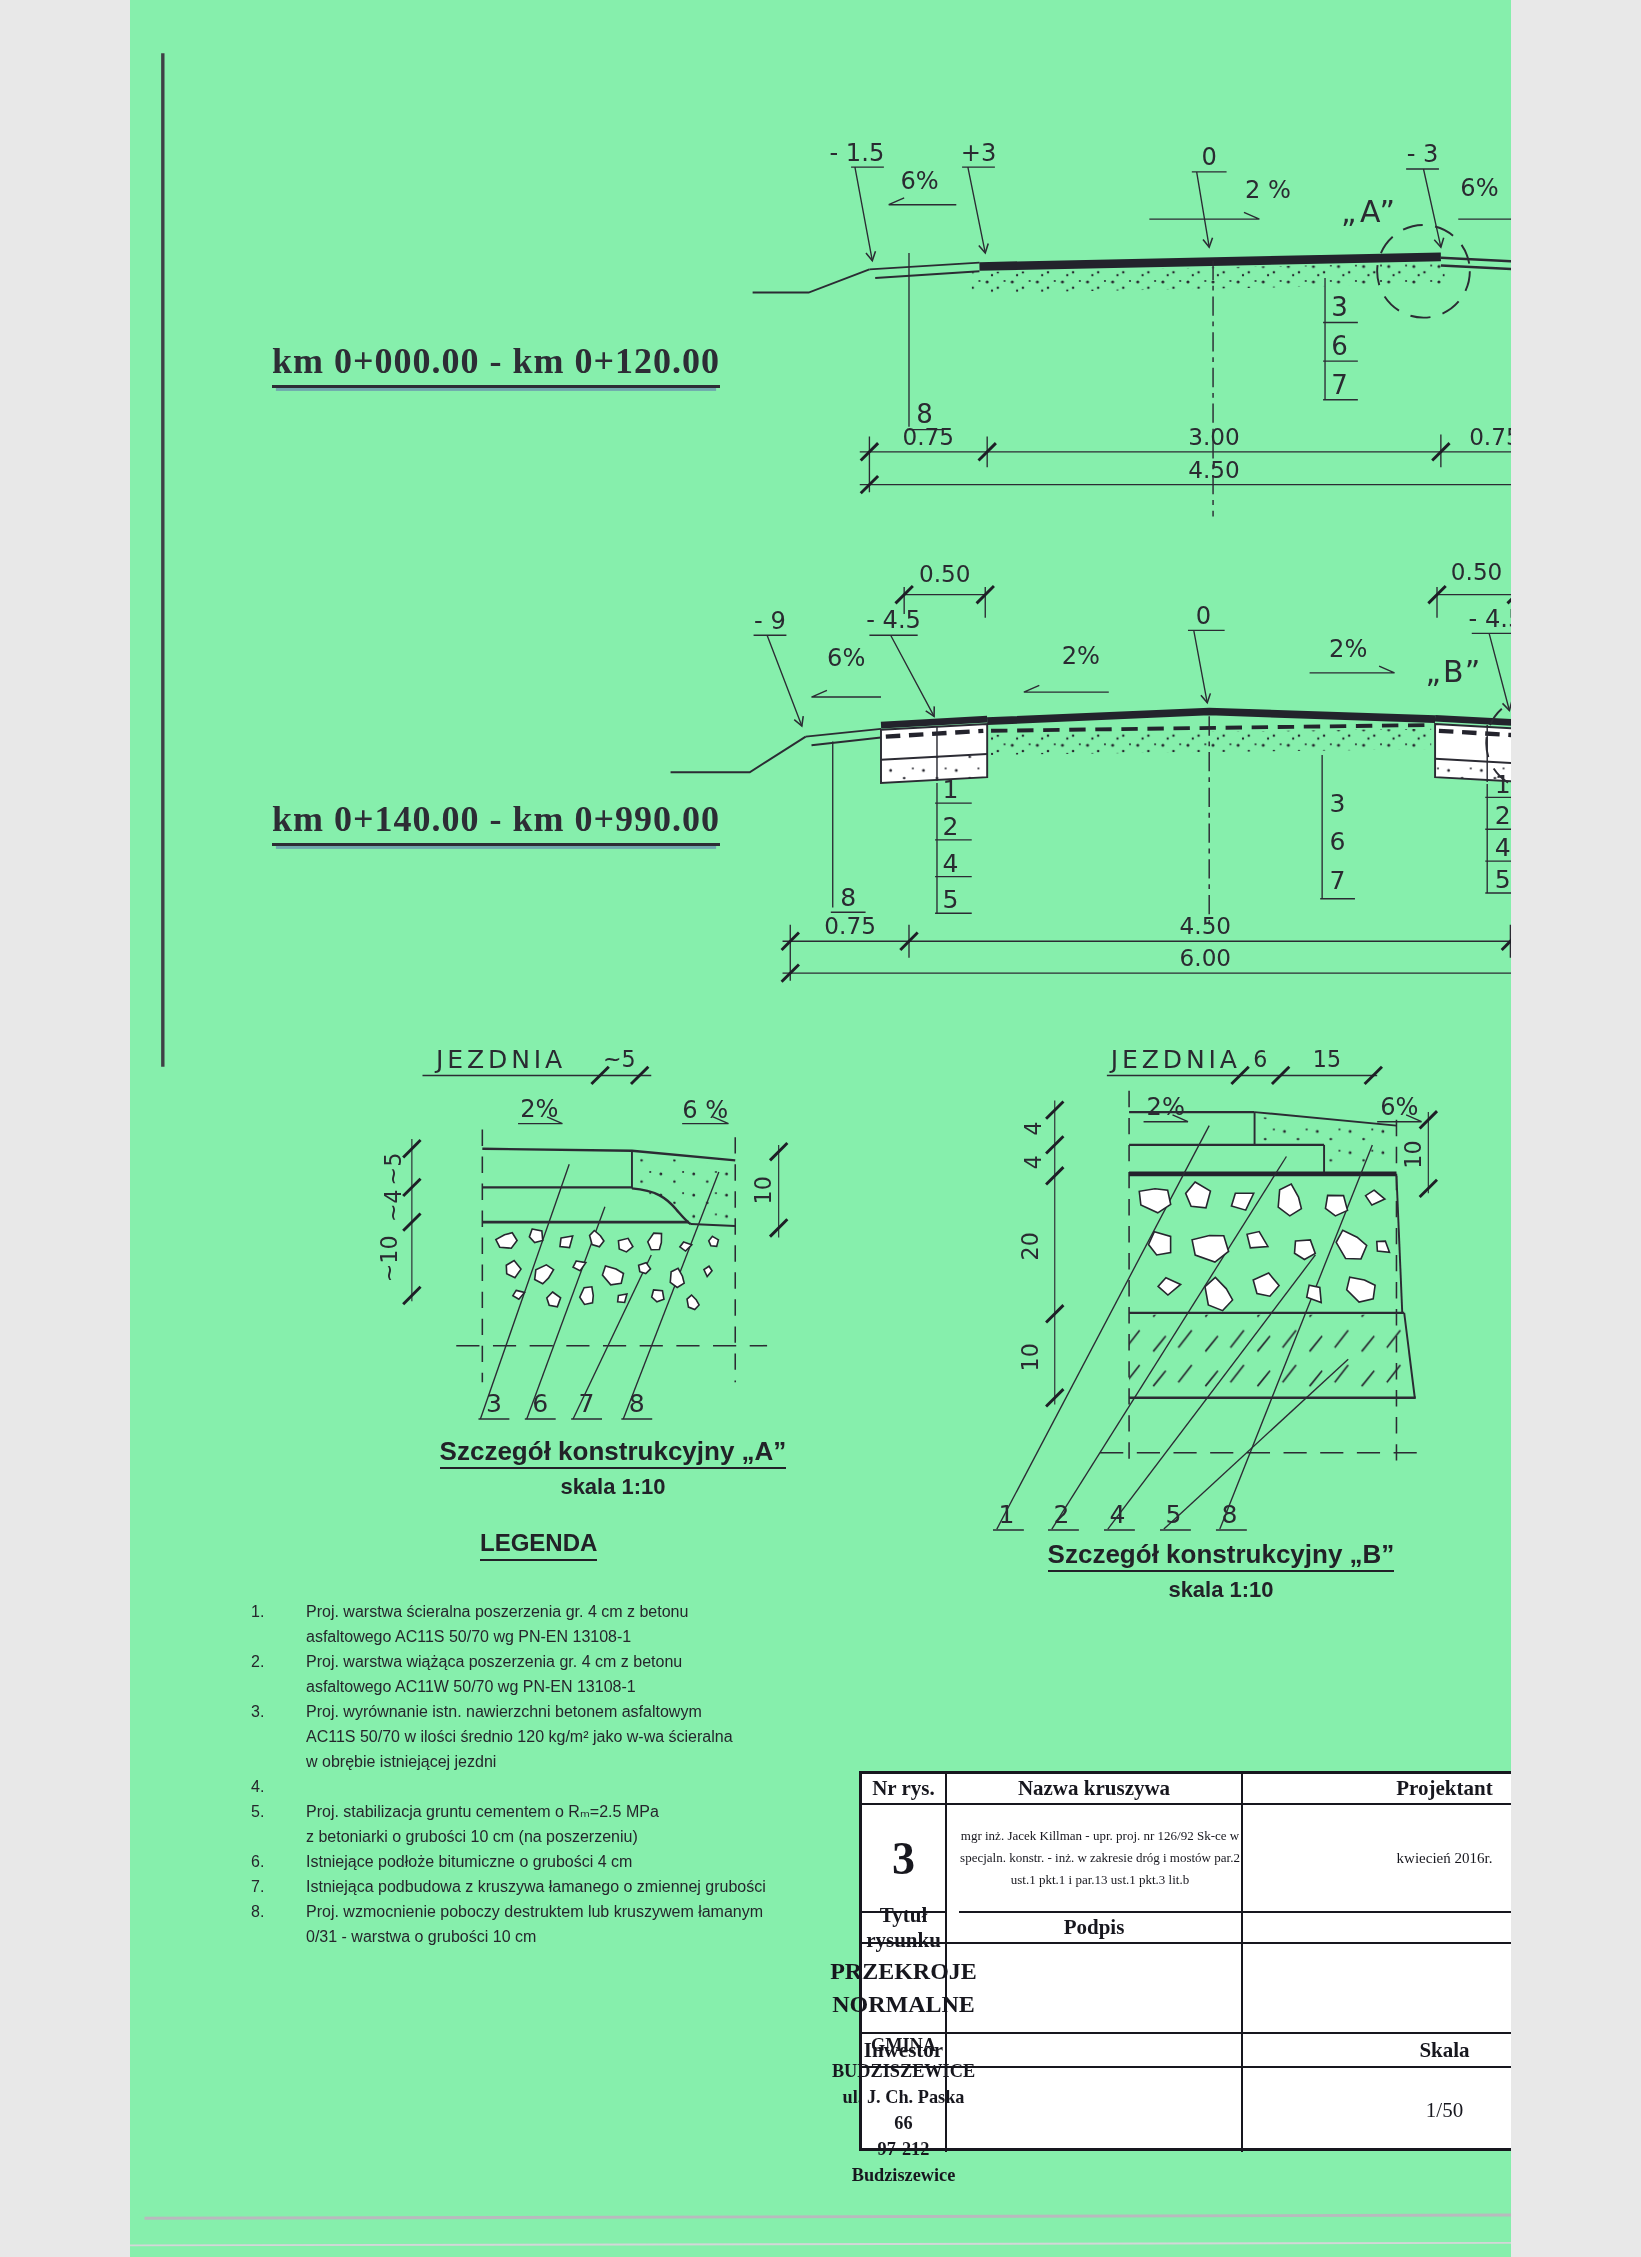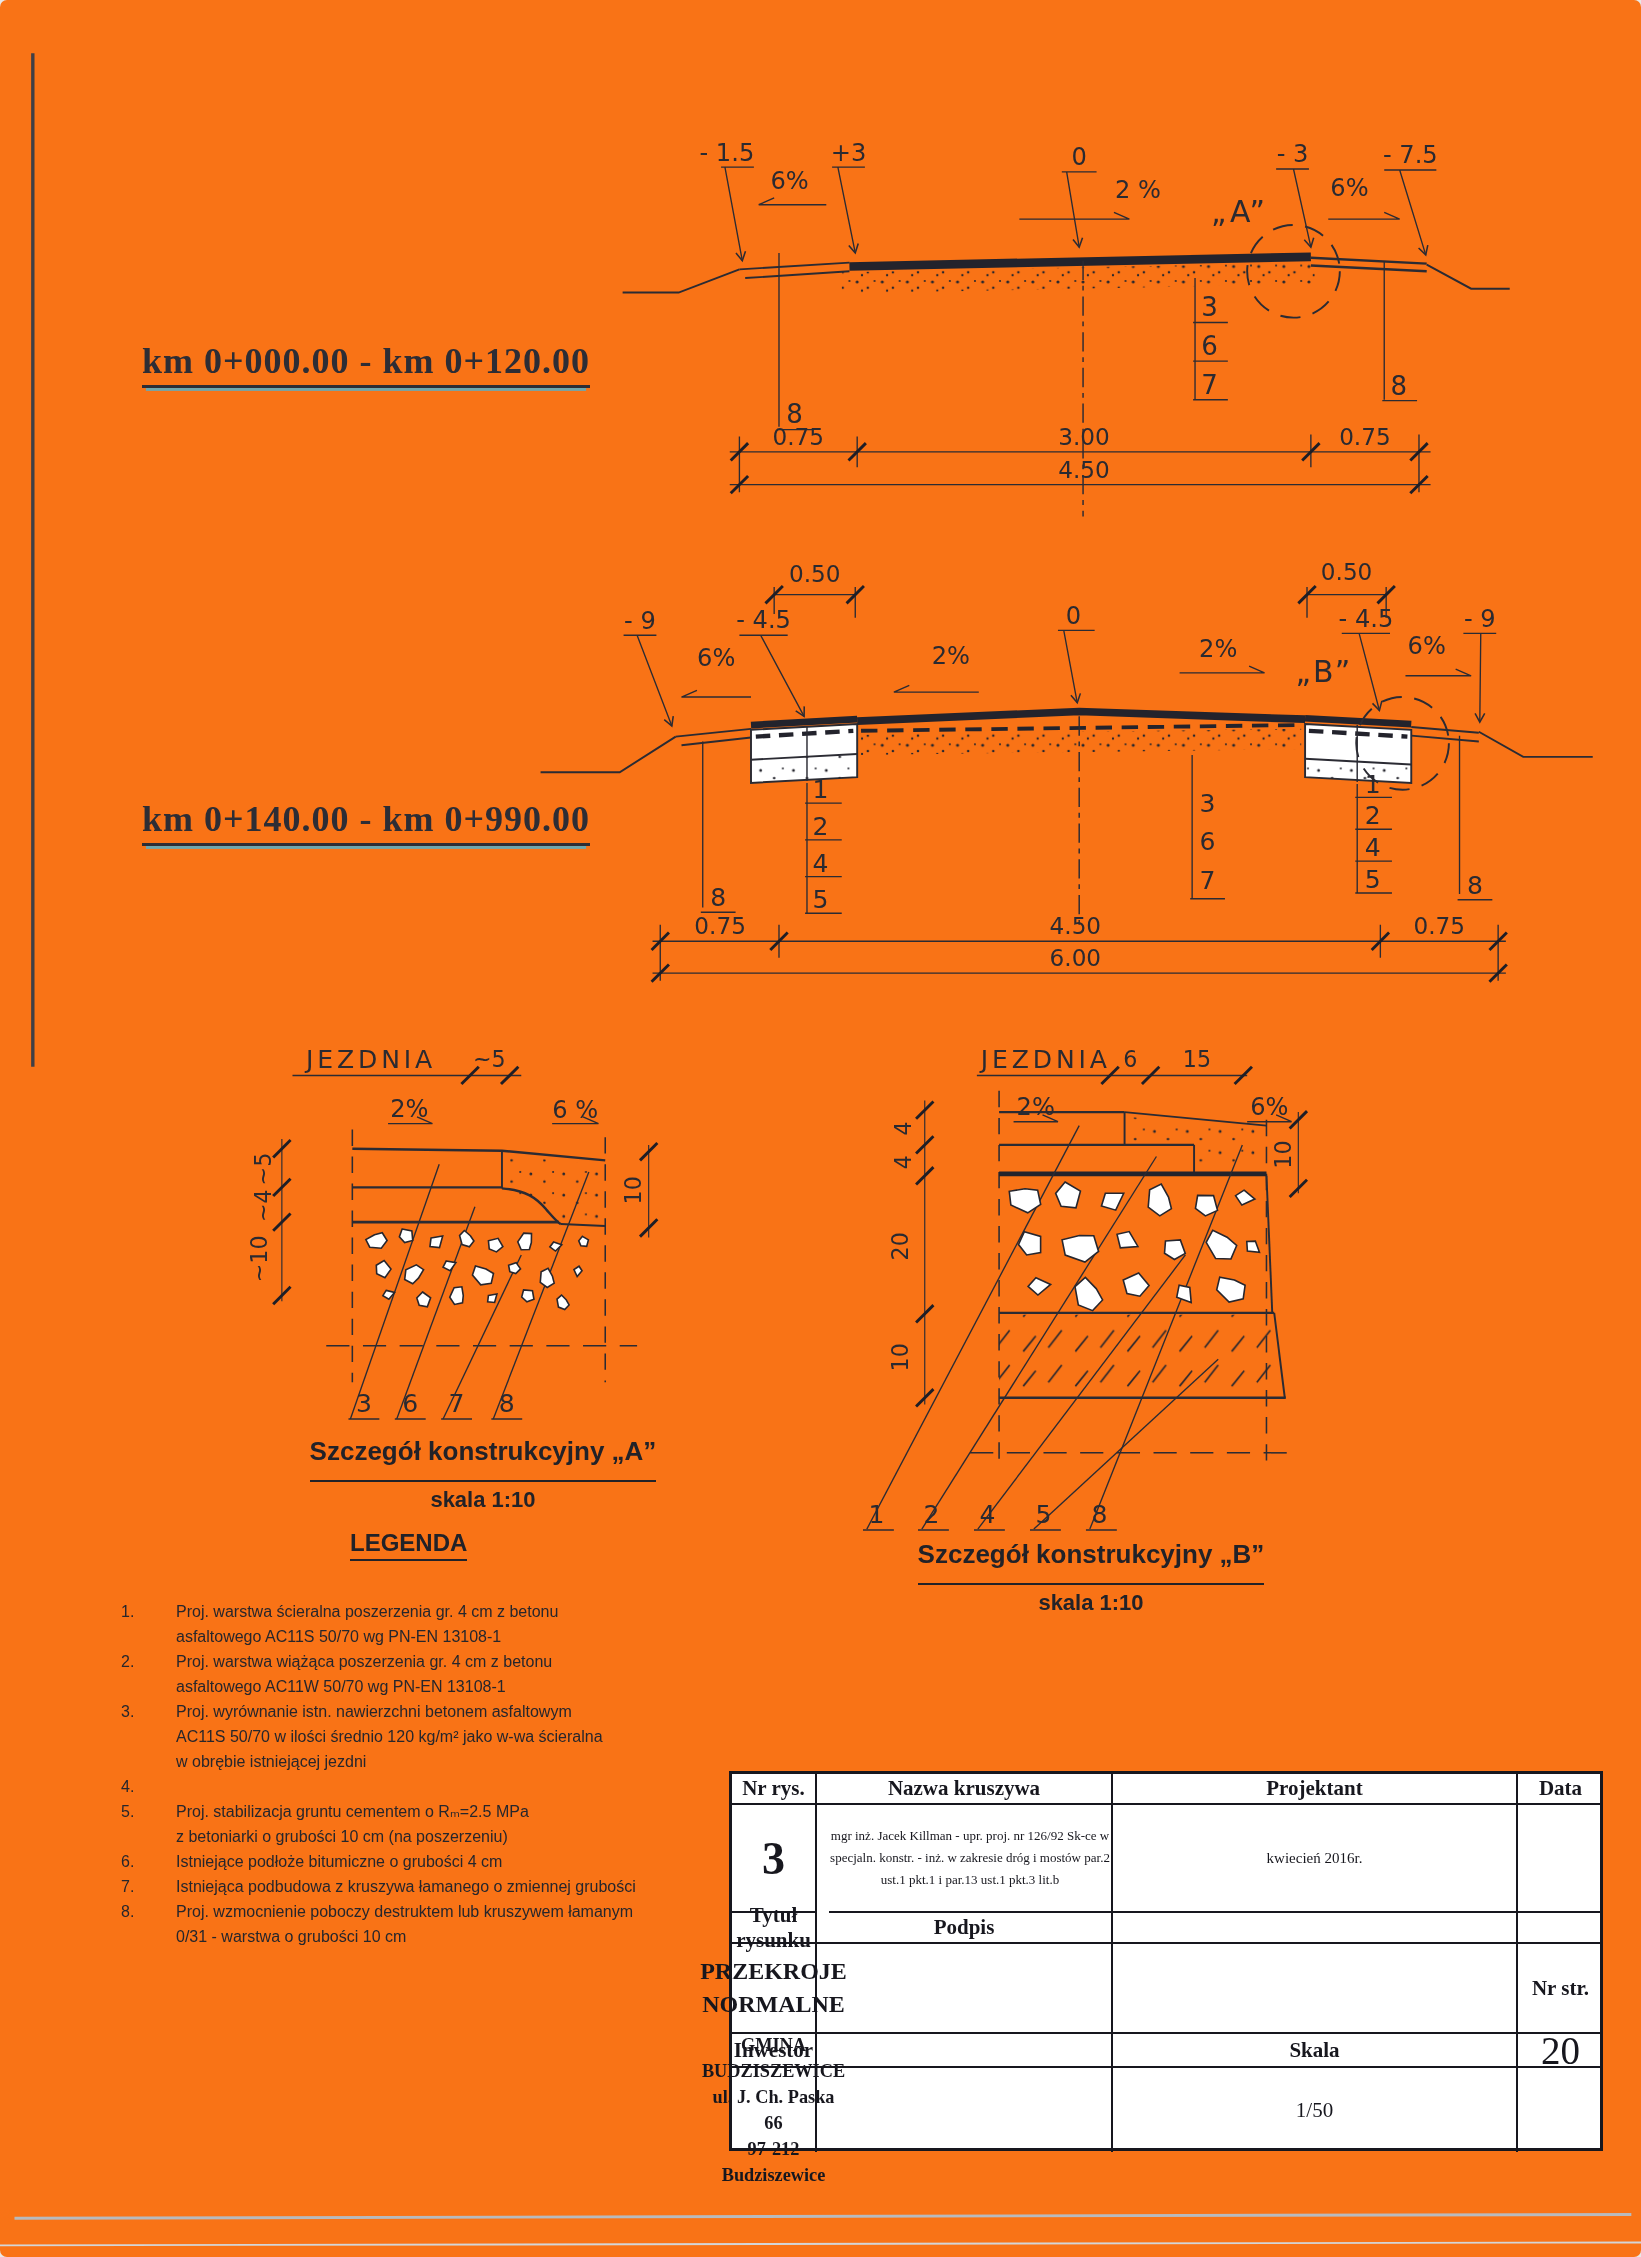--- a/index.html
+++ b/index.html
@@ -1,30 +1,30 @@
 <!DOCTYPE html>
 <html lang="pl"><head>
 <meta charset="utf-8">
 <style>
   * { margin:0; padding:0; box-sizing:border-box; }
   body { background:#e8e8e8; font-family:"DejaVu Sans", sans-serif; }
-  .page { position:relative; width:1641px; height:2257px; background:#f97316; overflow:hidden; margin:0 auto;border-radius:7px; }
+  .page { position:relative; width:1381px; height:2257px; background:#86efac; overflow:hidden; margin:0 auto; }
   svg.draw { position:absolute; left:0; top:0; width:1641px; height:2257px; }
 
   svg text { font-family:"DejaVu Sans","Liberation Sans",sans-serif; fill:#2a2a31; stroke:none; }
 
   .km-title { position:absolute; left:142px; font-weight:bold; font-size:36px; letter-spacing:1px;
               color:#2d2d35; padding-bottom:2.9px; border-bottom:3.9px solid #2d2d35;
               box-shadow:0 6.8px 0 -3.9px #6fa7ad; width:-moz-fit-content; width:fit-content;
               font-family:Liberation Serif, serif; }
   #s1-title { top:340px; }
   #s2-title { top:798px; }
 
   .det-wrap { position:absolute; text-align:center; font-family:"Liberation Sans","DejaVu Sans",sans-serif; color:#222228; }
-  .det-title { display:inline-block; font-weight:bold; font-size:26px; border-bottom:2.9px solid #222228; padding-bottom:13px; }
+  .det-title { display:inline-block; font-weight:bold; font-size:26px; border-bottom:2.9px solid #222228; padding-bottom:0; }
   .det-scale { font-weight:bold; font-size:22px; margin-top:4.8px; }
   #detA-wrap { left:285px; top:1436px; width:396px; }
   #detB-wrap { left:893px; top:1539px; width:396px; }
 
   #legend-head { position:absolute; left:350px; top:1529px; font-family:"Liberation Sans",sans-serif;
                  font-weight:bold; font-size:24px; color:#222228; border-bottom:2.9px solid #222228; padding-bottom:1.9px; }
   #legend { position:absolute; left:121px; top:1599px; width:579px; color:#26262c;
             font-family:"Liberation Sans","DejaVu Sans",sans-serif; font-size:16px; line-height:25px; }
   .leg-item { display:flex; }
   .leg-num { width:55px; flex:none; }

